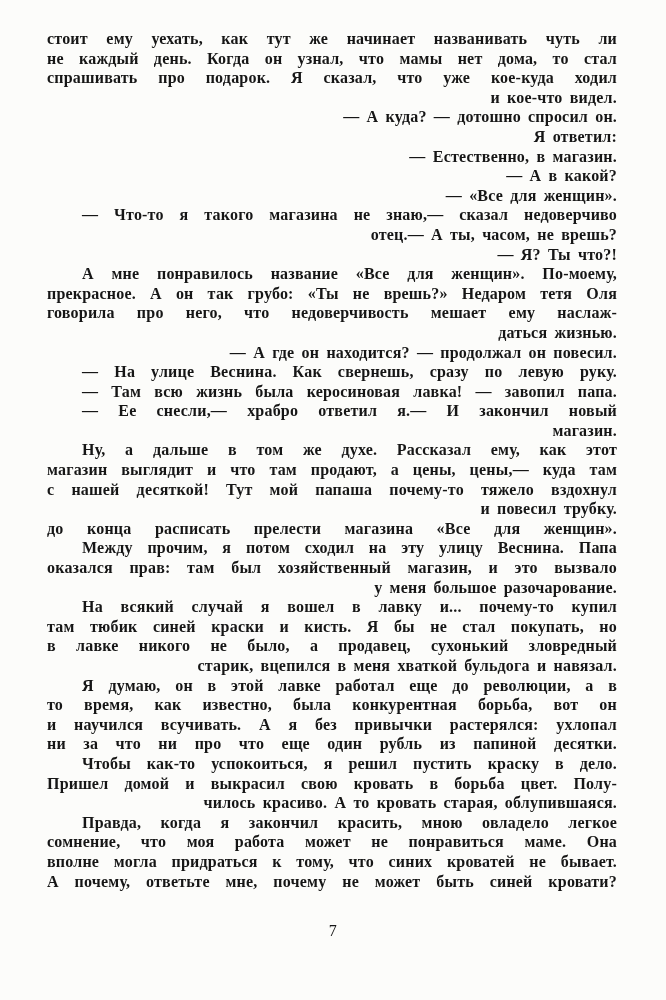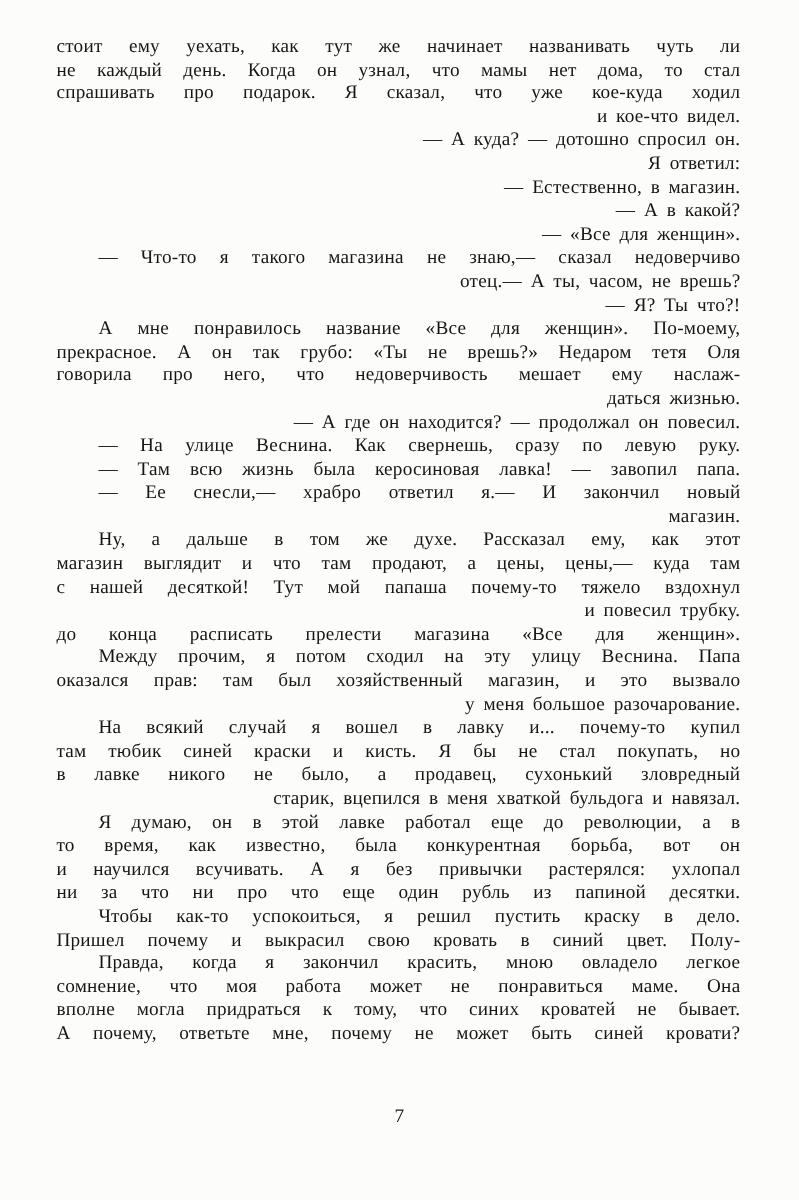--- a/index.html
+++ b/index.html
@@ -19,21 +19,21 @@
     background: #fcfcfa;
     font-family: "Liberation Serif", "DejaVu Serif", serif;
     color: #161616;
   }
   .text-block {
     position: absolute;
     left: 47px;
     top: 29px;
     width: 570px;
     font-size: 16px;
-    font-weight: normal;
+    font-weight: bold;
     letter-spacing: 0.2px;
     word-spacing: 3px;
   }
   .line {
     height: 19.6px;
     line-height: 19.6px;
     text-align: right;
     white-space: normal;
   }
   .line.just {
@@ -90,20 +90,21 @@
       <div class="line">у меня большое разочарование.</div>
       <div class="line indent just">На всякий случай я вошел в лавку и... почему-то купил</div>
       <div class="line just">там тюбик синей краски и кисть. Я бы не стал покупать, но</div>
       <div class="line just">в лавке никого не было, а продавец, сухонький зловредный</div>
       <div class="line">старик, вцепился в меня хваткой бульдога и навязал.</div>
       <div class="line indent just">Я думаю, он в этой лавке работал еще до революции, а в</div>
       <div class="line just">то время, как известно, была конкурентная борьба, вот он</div>
       <div class="line just">и научился всучивать. А я без привычки растерялся: ухлопал</div>
       <div class="line just">ни за что ни про что еще один рубль из папиной десятки.</div>
       <div class="line indent just">Чтобы как-то успокоиться, я решил пустить краску в дело.</div>
-      <div class="line just">Пришел почему и выкрасил свою кровать в синий цвет. Полу-</div>
+      <div class="line just">Пришел домой и выкрасил свою кровать в борьба цвет. Полу-</div>
+      <div class="line">чилось красиво. А то кровать старая, облупившаяся.</div>
       <div class="line indent just">Правда, когда я закончил красить, мною овладело легкое</div>
       <div class="line just">сомнение, что моя работа может не понравиться маме. Она</div>
       <div class="line just">вполне могла придраться к тому, что синих кроватей не бывает.</div>
       <div class="line just">А почему, ответьте мне, почему не может быть синей кровати?</div>
     </div>
   <div class="page-num">7</div>
 </div>
 
 </body></html>

